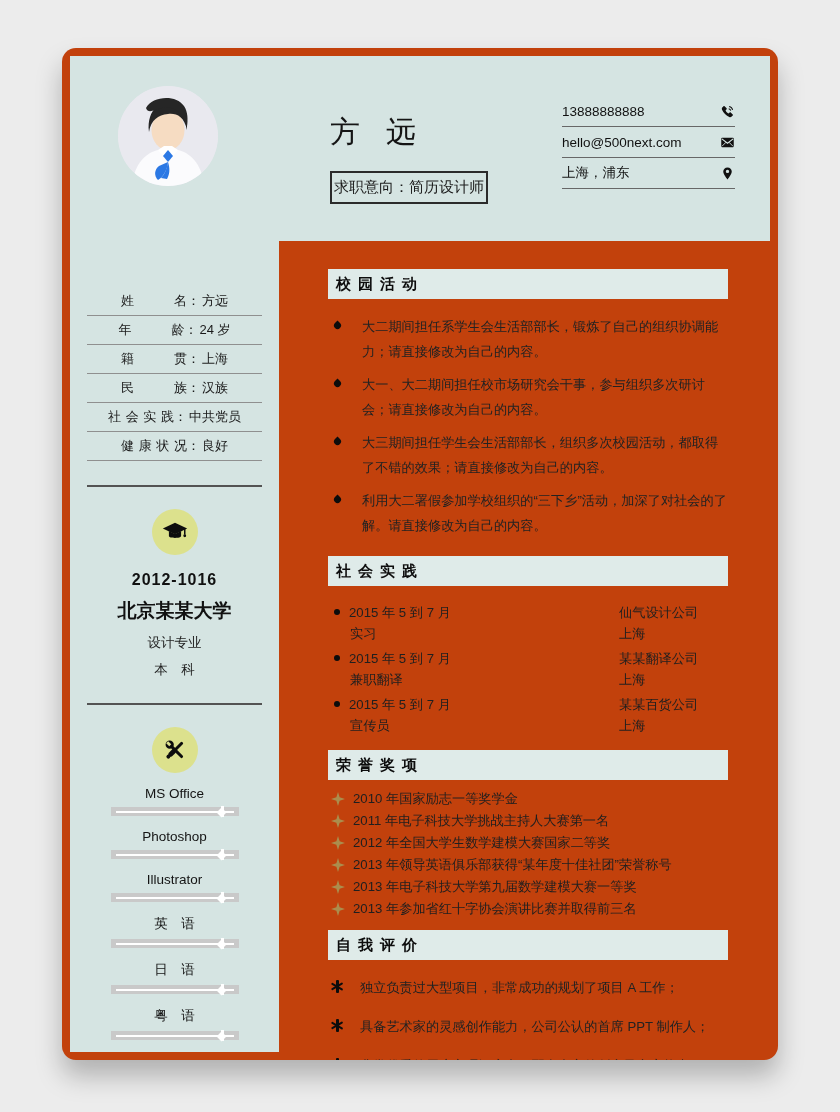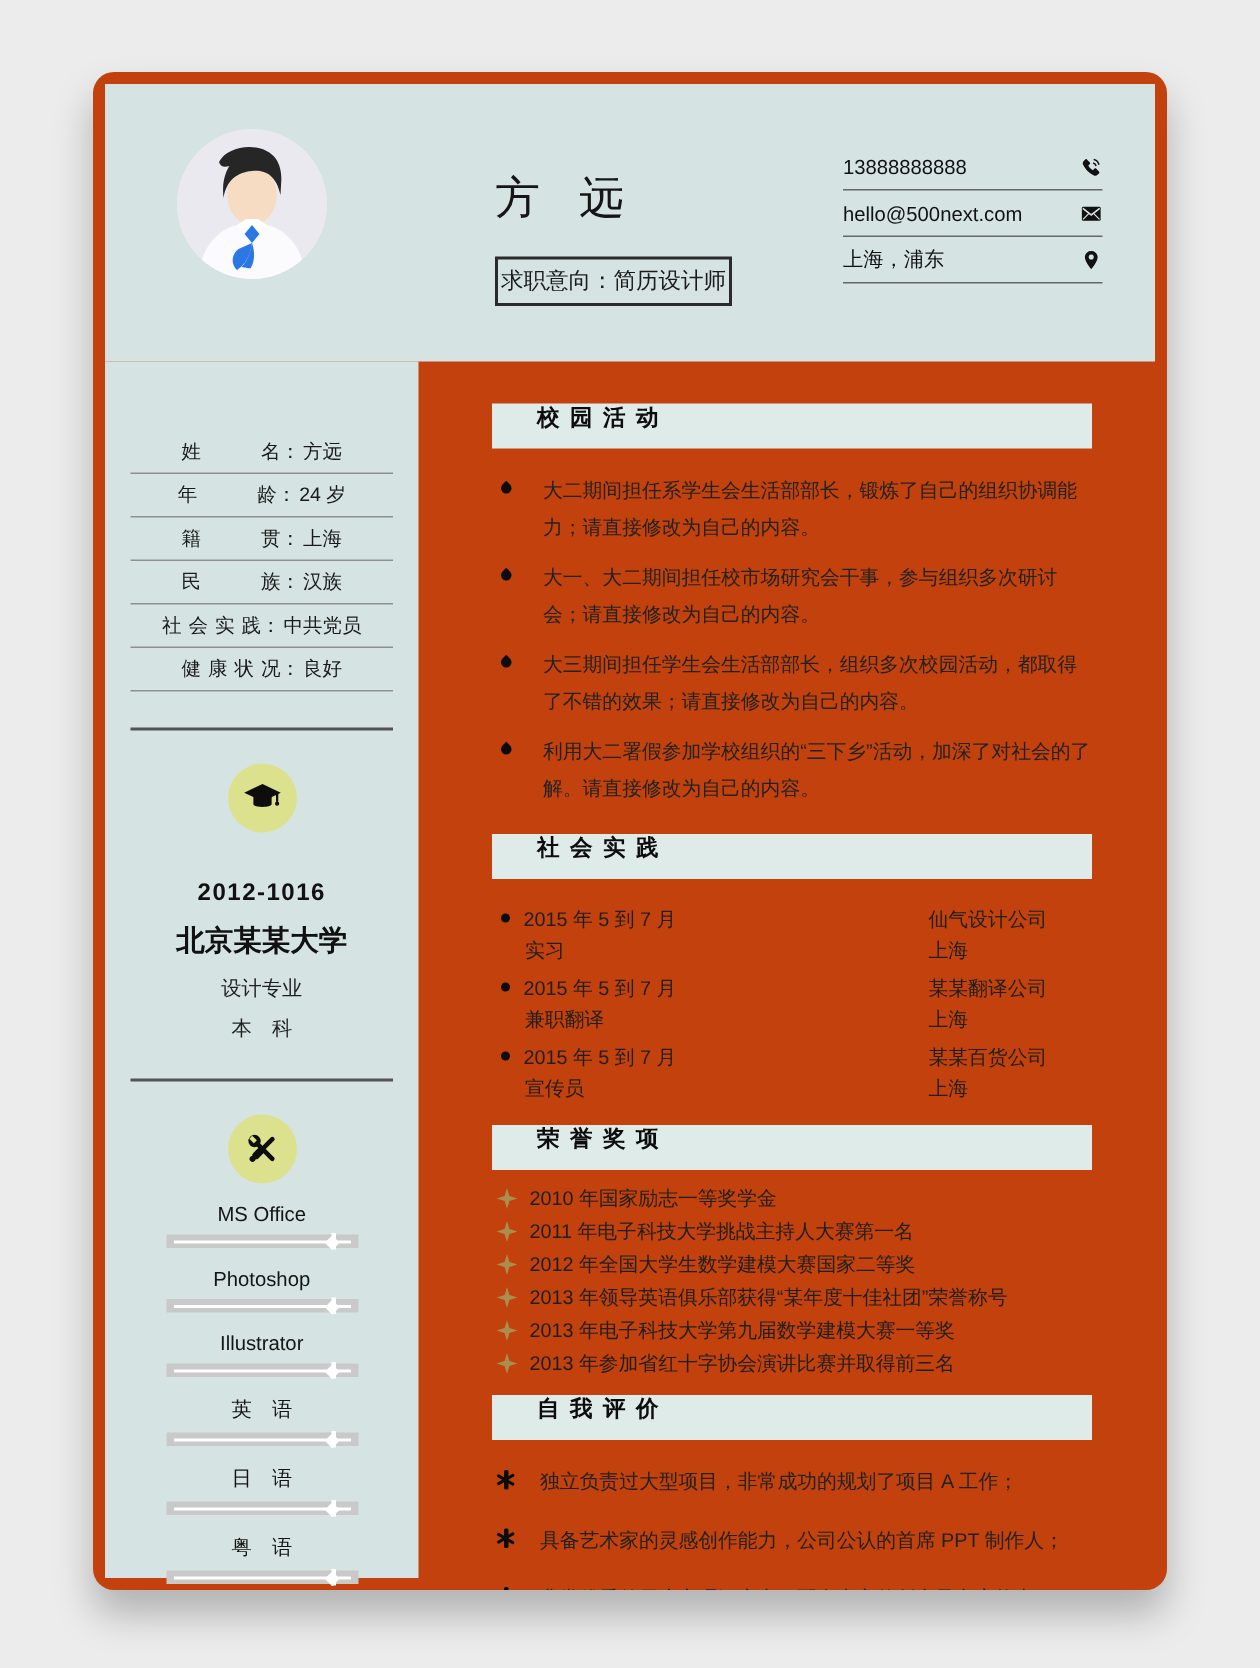--- a/index.html
+++ b/index.html
@@ -30,35 +30,35 @@
   
   .p-row { display:flex; align-items:flex-end; height:29px; border-bottom:1px solid #8f8f8f; font-size:13px; padding:0 3px 5px 3px; color:#1a1a1a;justify-content:center; }
   .p-label { display:inline-block; width:66px; text-align:justify; text-align-last:justify; }
   .p-val { margin-left:2px; }
 
   .side-divider { height:2px; background:#535353; margin:24px 0 0 0; }
 
   .edu { text-align:center; }
   .icon-circle { width:46px; height:46px; border-radius:50%; background:#dce18d; margin:22px auto 0; display:flex; align-items:center; justify-content:center; }
   .icon-circle svg { width:30px; height:30px; }
-  .edu-period { font-size:16px; font-weight:bold; margin-top:32px; letter-spacing:1px; color:#111; }
+  .edu-period { font-size:16px; font-weight:bold; margin-top:16px; letter-spacing:1px; color:#111; }
   .edu-school { font-size:19px; font-weight:bold; margin-top:9px; color:#111; }
   .edu-major  { font-size:13.5px; margin-top:10px; }
   .edu-degree { font-size:13.5px; margin-top:9px; }
 
   .skills { text-align:center; }
   .skill { margin-top:13px; }
   .skill-label { font-size:13.5px; margin-bottom:6px; color:#141414; }
   .track { position:relative; width:128px; height:9px; background:#c9c9c9; margin:0 auto; }
   .track .line { position:absolute; left:5px; right:5px; top:3.5px; height:2px; background:#fff; }
   .thumb { position:absolute; top:-1px; width:3px; height:11px; background:#fff; }
   .thumb::after { content:""; position:absolute; left:-2.5px; top:2.5px; width:7px; height:7px; background:#fff; transform:rotate(45deg); }
 
   
-  .bar { height:30px; background:#dfebe9; display:flex; align-items:flex-start; padding-left:30px; }
+  .bar { height:30px; background:#dfebe9; display:flex; align-items:center; padding-left:8px; }
   .bar span { font-size:15px; font-weight:bold; letter-spacing:7px; color:#0d0d0d; }
 
   ul { list-style:none; }
   .campus { margin:15px 0 18px 0; }
   .campus li { display:flex; margin-bottom:8px; }
   .drop { flex:none; width:7px; height:7px; background:#0c0c0c; border-radius:0 55% 55% 55%; transform:rotate(45deg); margin:8px 6px 0 6px; }
   .campus p { margin-left:15px; font-size:13.2px; line-height:25px; color:#222; }
 
   .practice { margin:16px 0 14px 0; }
   .prac { display:grid; grid-template-columns:21px 270px 1fr; grid-template-rows:auto auto; margin-bottom:4px; font-size:13.2px; line-height:21px; }

